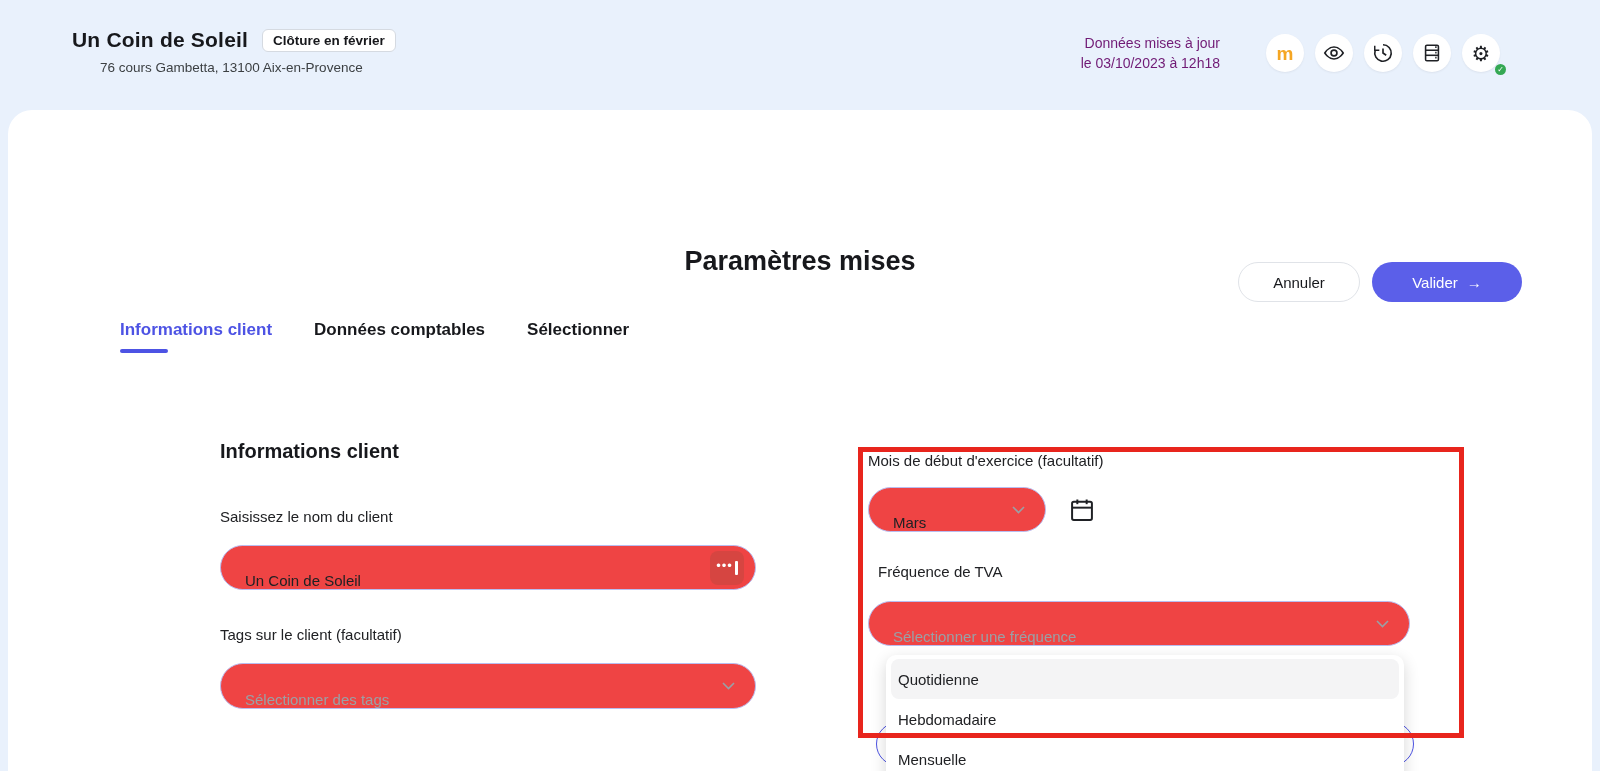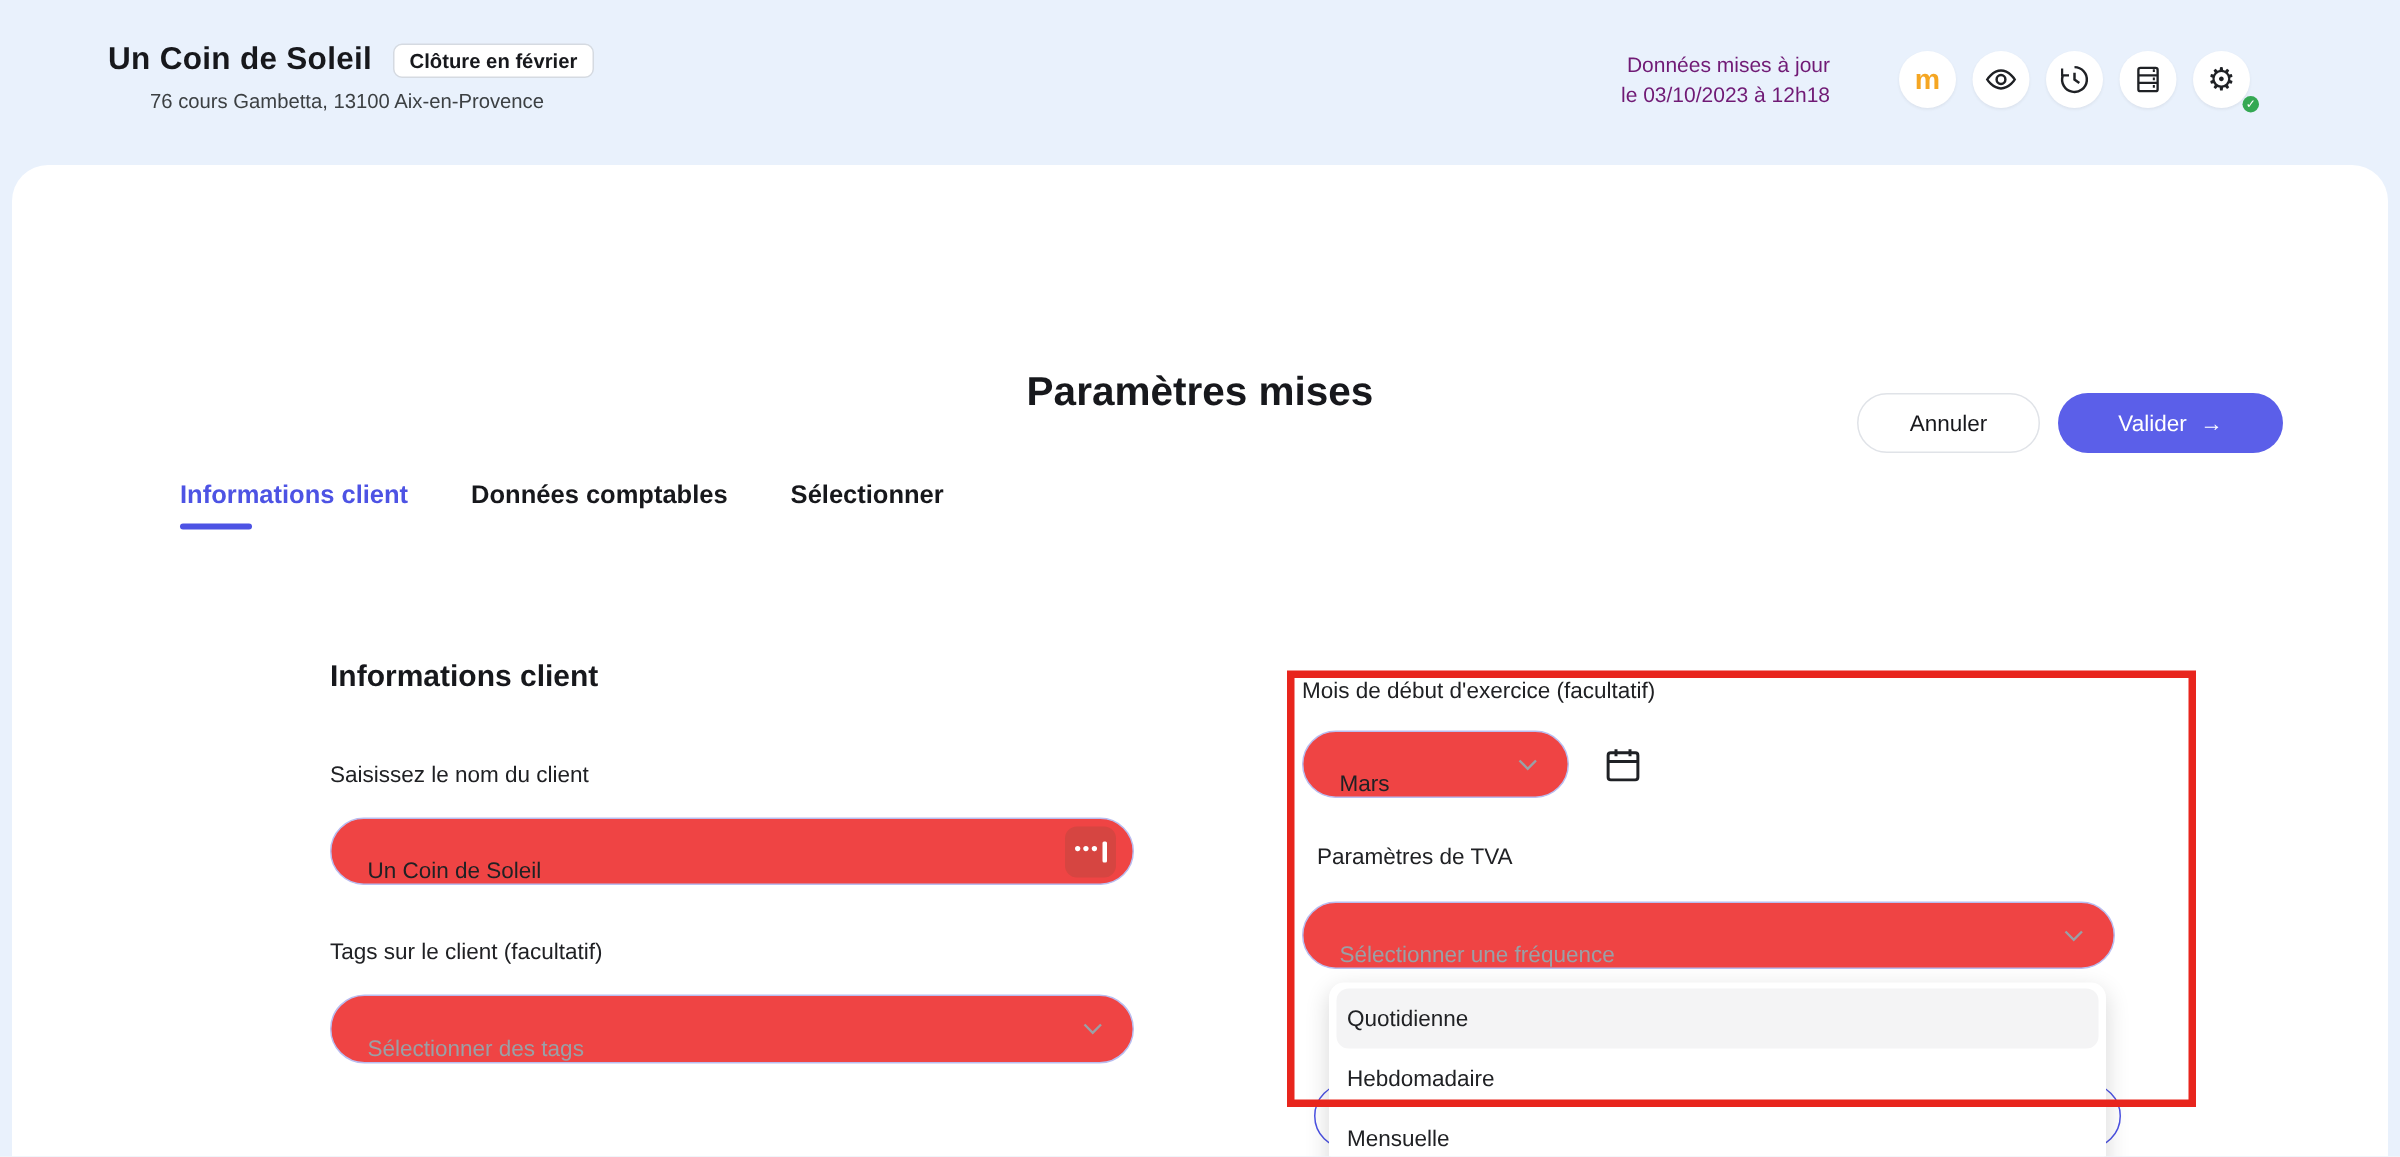--- a/index.html
+++ b/index.html
@@ -172,21 +172,21 @@
     </div>
     <span class="cal-icon">
       <svg width="28" height="28" viewBox="0 0 24 24" fill="none" stroke="#1f2125" stroke-width="1.7">
         <rect x="3.5" y="5" width="17" height="15.5" rx="1.5"></rect>
         <line x1="3.5" y1="10" x2="20.5" y2="10"></line>
         <line x1="8" y1="3" x2="8" y2="7"></line>
         <line x1="16" y1="3" x2="16" y2="7"></line>
       </svg>
     </span>
 
-    <div class="field-label" style="left:870px; top:453px;">Paramètres de TVA</div>
+    <div class="field-label" style="left:870px; top:453px;">Fréquence de TVA</div>
     <div class="pill" style="left:860px; top:491px; width:542px; height:45px;">
       <input type="text" placeholder="Sélectionner une fréquence" style="">
       <svg class="chev" width="13" height="8" viewBox="0 0 13 8" fill="none" stroke="#9aa0a6" stroke-width="1.6">
         <polyline points="1,1 6.5,6.5 12,1"></polyline>
       </svg>
     </div>
 
     <div class="hidden-field"></div>
 
     <div class="dd-panel">

